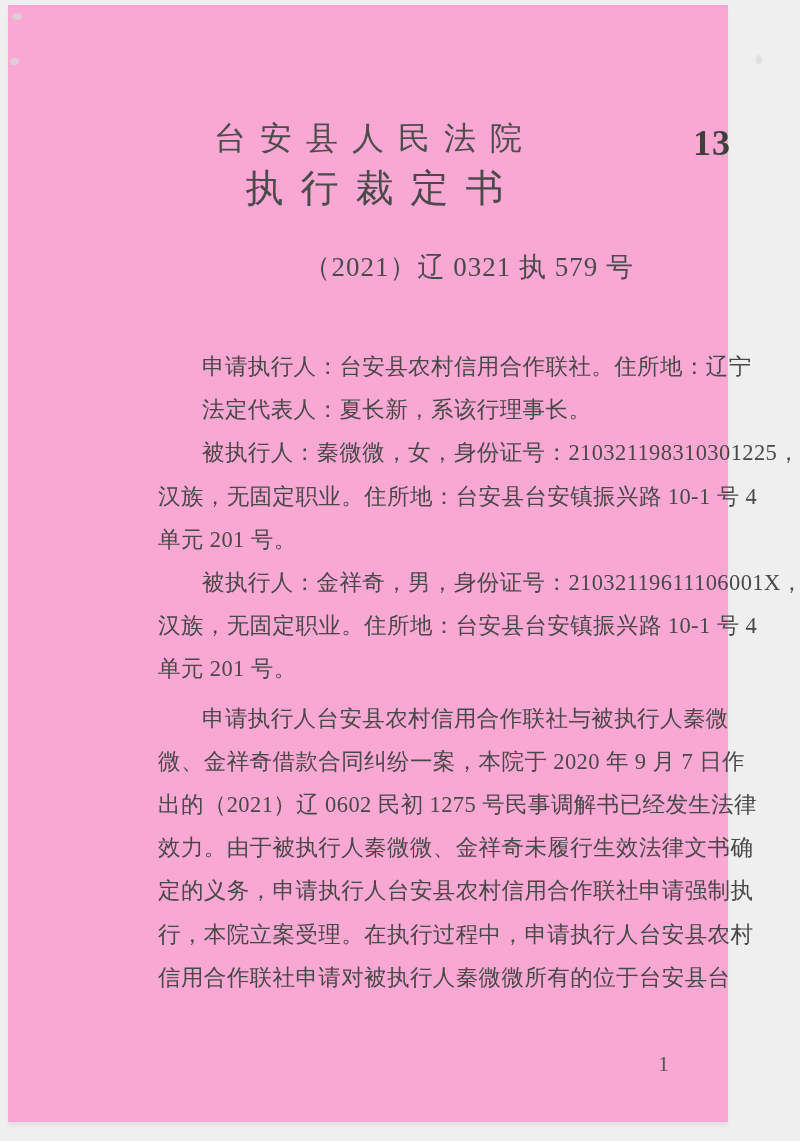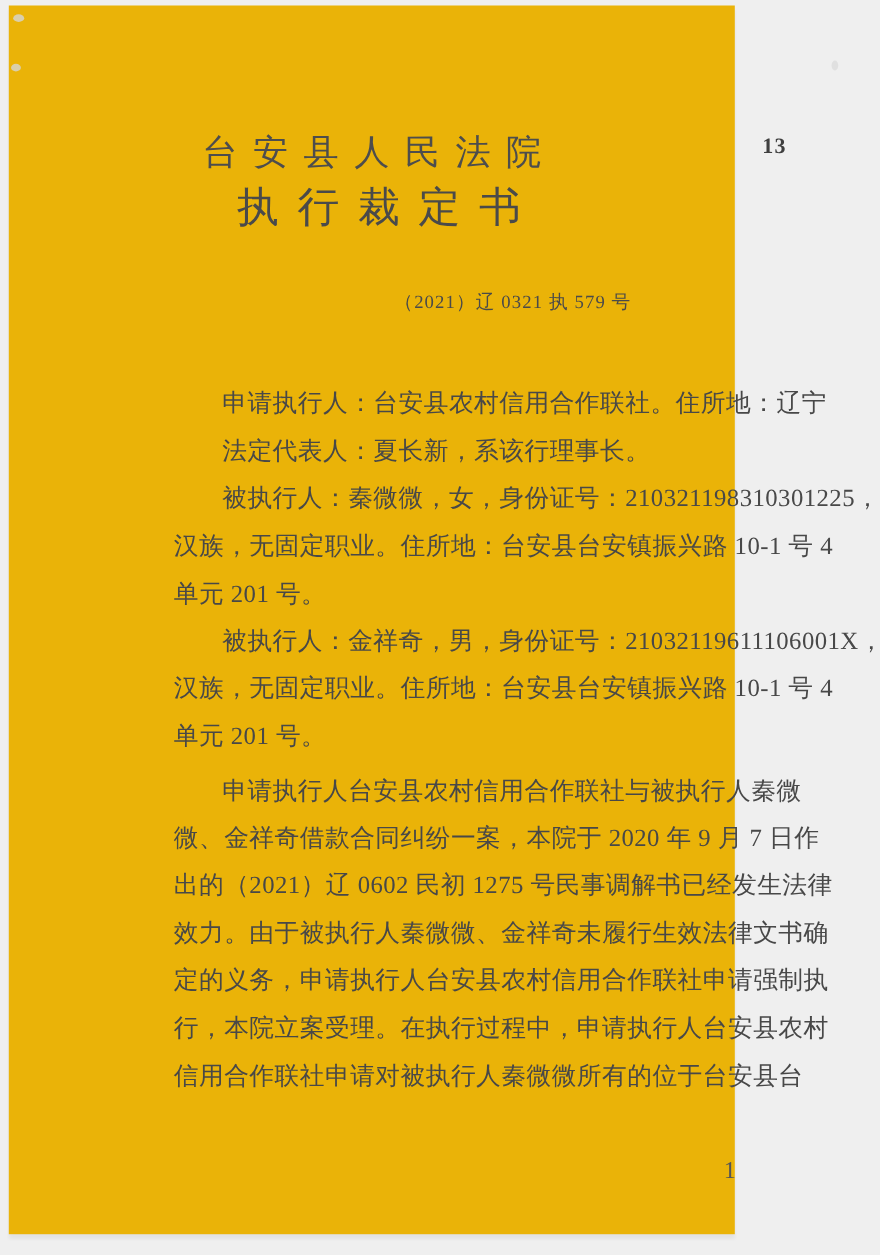--- a/index.html
+++ b/index.html
@@ -8,23 +8,23 @@
     width: 800px;
     height: 1141px;
     background: #efefef;
     font-family: "Liberation Serif", "DejaVu Serif", serif;
     overflow: hidden;
   }
   .scan-page {
     position: absolute;
     left: 8px;
     top: 5px;
-    width: 660px;
+    width: 720px;
     height: 1117px;
-    background: #eab308;
+    background: #f9a8d4;
     box-shadow: 0 4px 3px rgba(0,0,0,0.05);
   }
   
   .speck {
     position: absolute;
     background: #d6d6d6;
     border-radius: 50%;
     opacity: 0.8;
   }
   .speck.s1 { left: 4px;  top: 8px;  width: 10px; height: 7px; }
@@ -42,44 +42,44 @@
     font-weight: normal;
     letter-spacing: 14px;
     padding-left: 14px;
     box-sizing: border-box;
     color: #4d4d4d;
   }
   .exhibit-number {
     position: absolute;
     left: 685px;
     top: 117px;
-    font-size: 20px;
+    font-size: 36px;
     font-weight: 600;
     color: #3f3f3f;
     letter-spacing: 1px;
   }
   .doc-type {
     position: absolute;
     top: 158px;
     left: 0;
     width: 100%;
     margin: 0;
     text-align: center;
     font-size: 38px;
     font-weight: normal;
     letter-spacing: 17px;
     padding-left: 30px;
     box-sizing: border-box;
     color: #4a4a4a;
   }
   .case-number {
     position: absolute;
-    top: 258px;
+    top: 244px;
     right: 94px;
-    font-size: 17px;
+    font-size: 27px;
     color: #4a4a4a;
     letter-spacing: 1px;
     white-space: nowrap;
   }
   .body-text {
     position: absolute;
     left: 105px;
     top: 340px;
     width: 605px;
     font-size: 22.5px;

